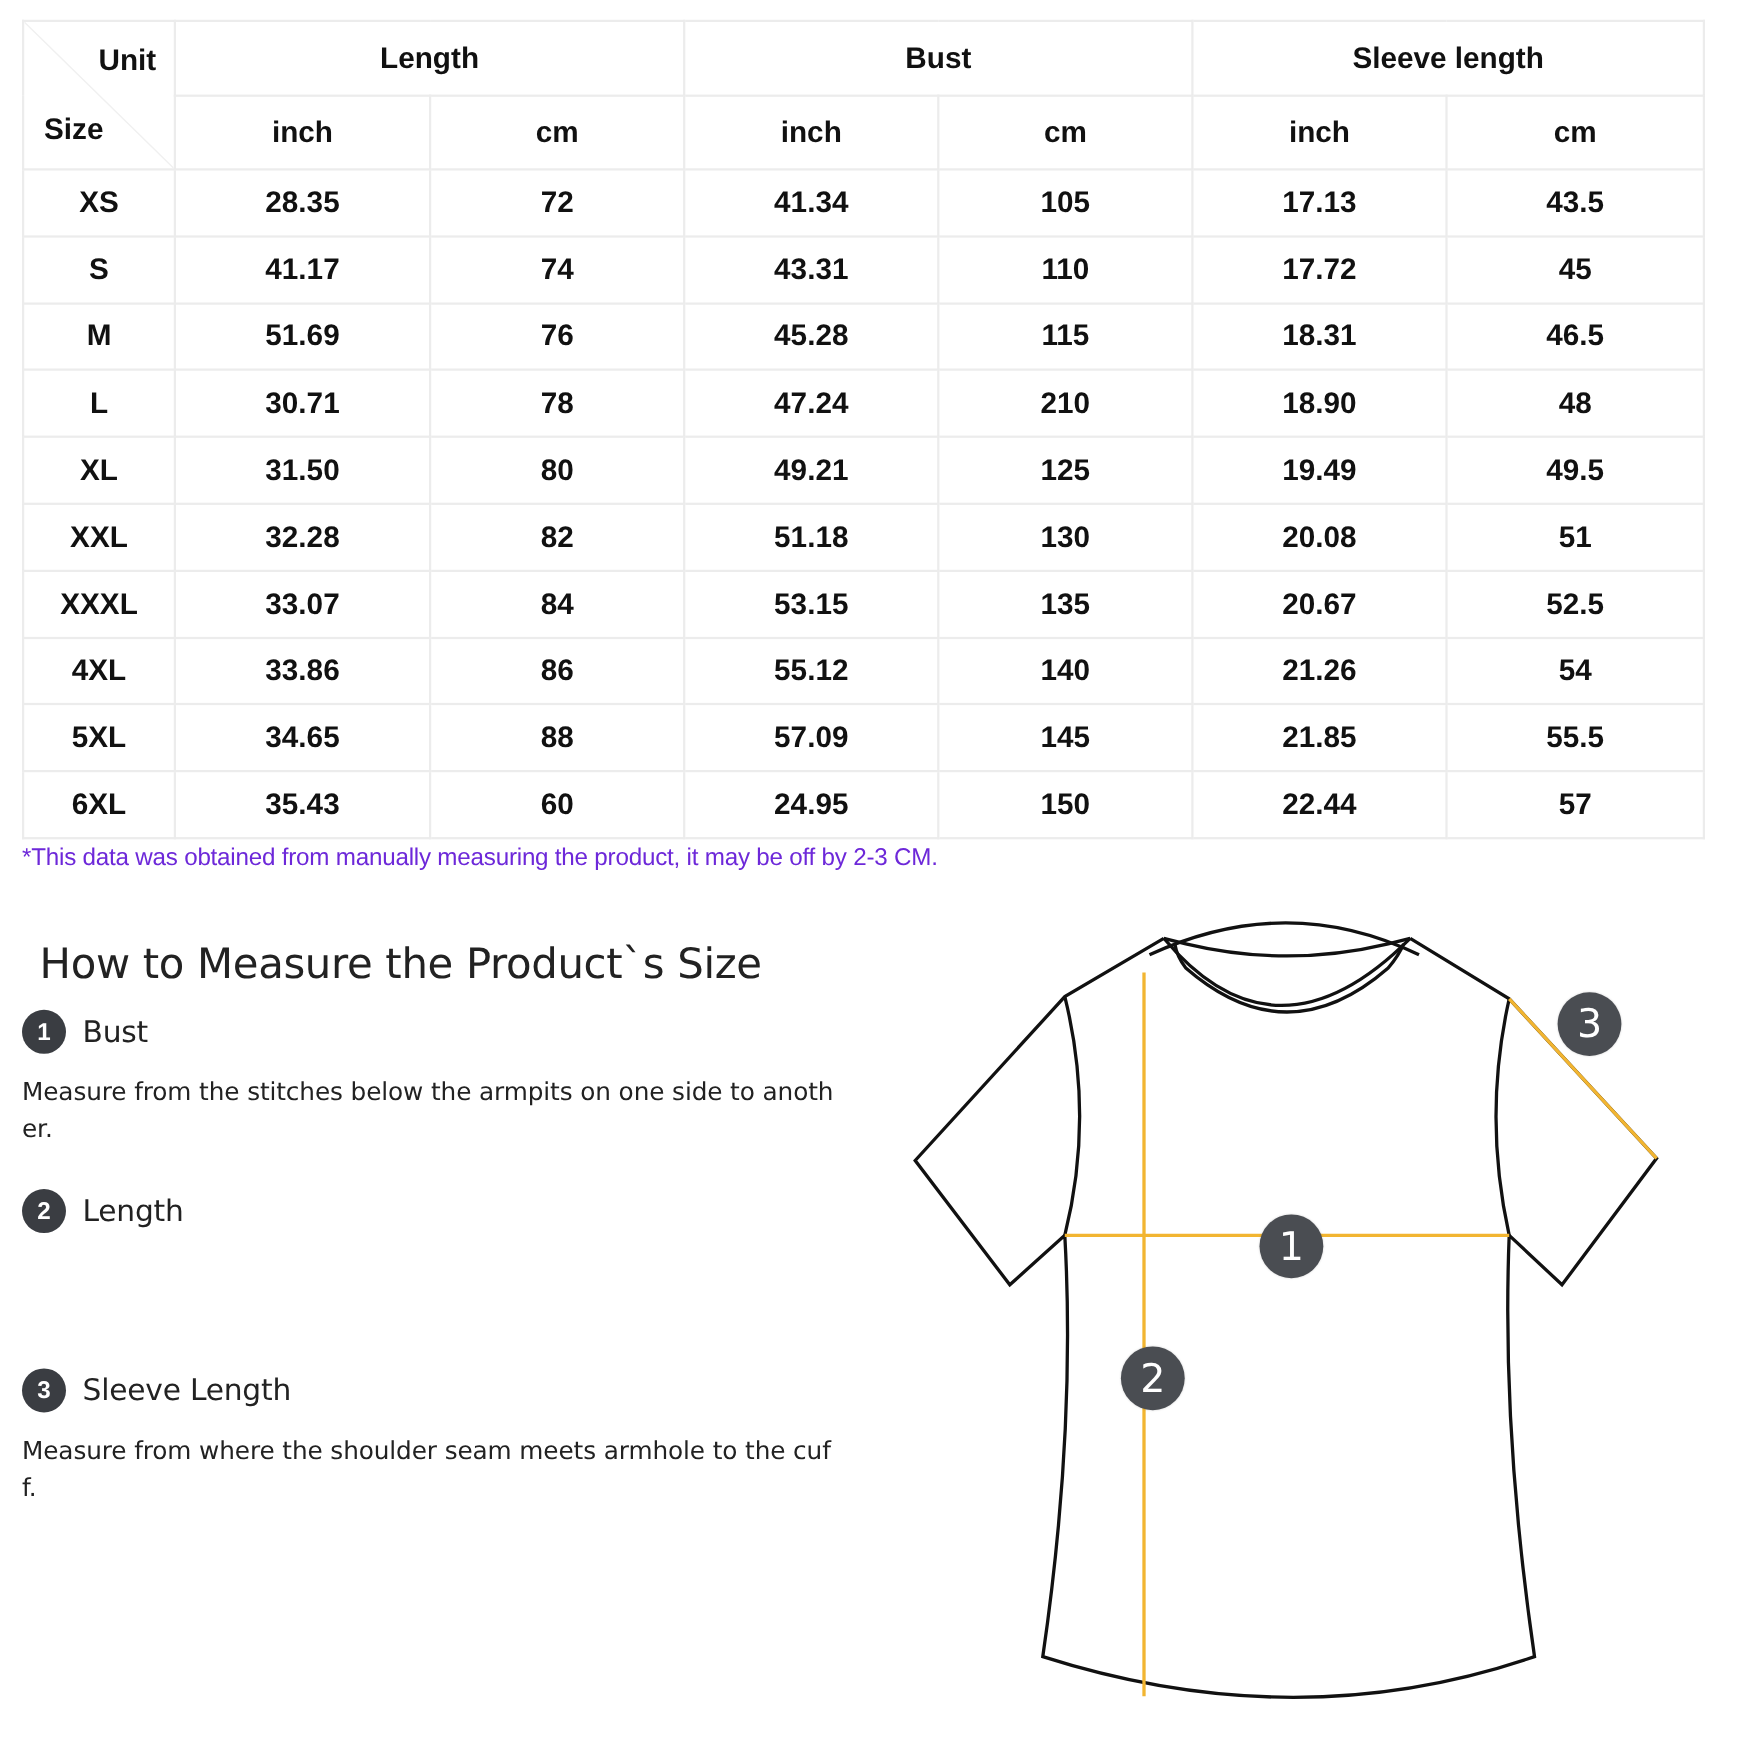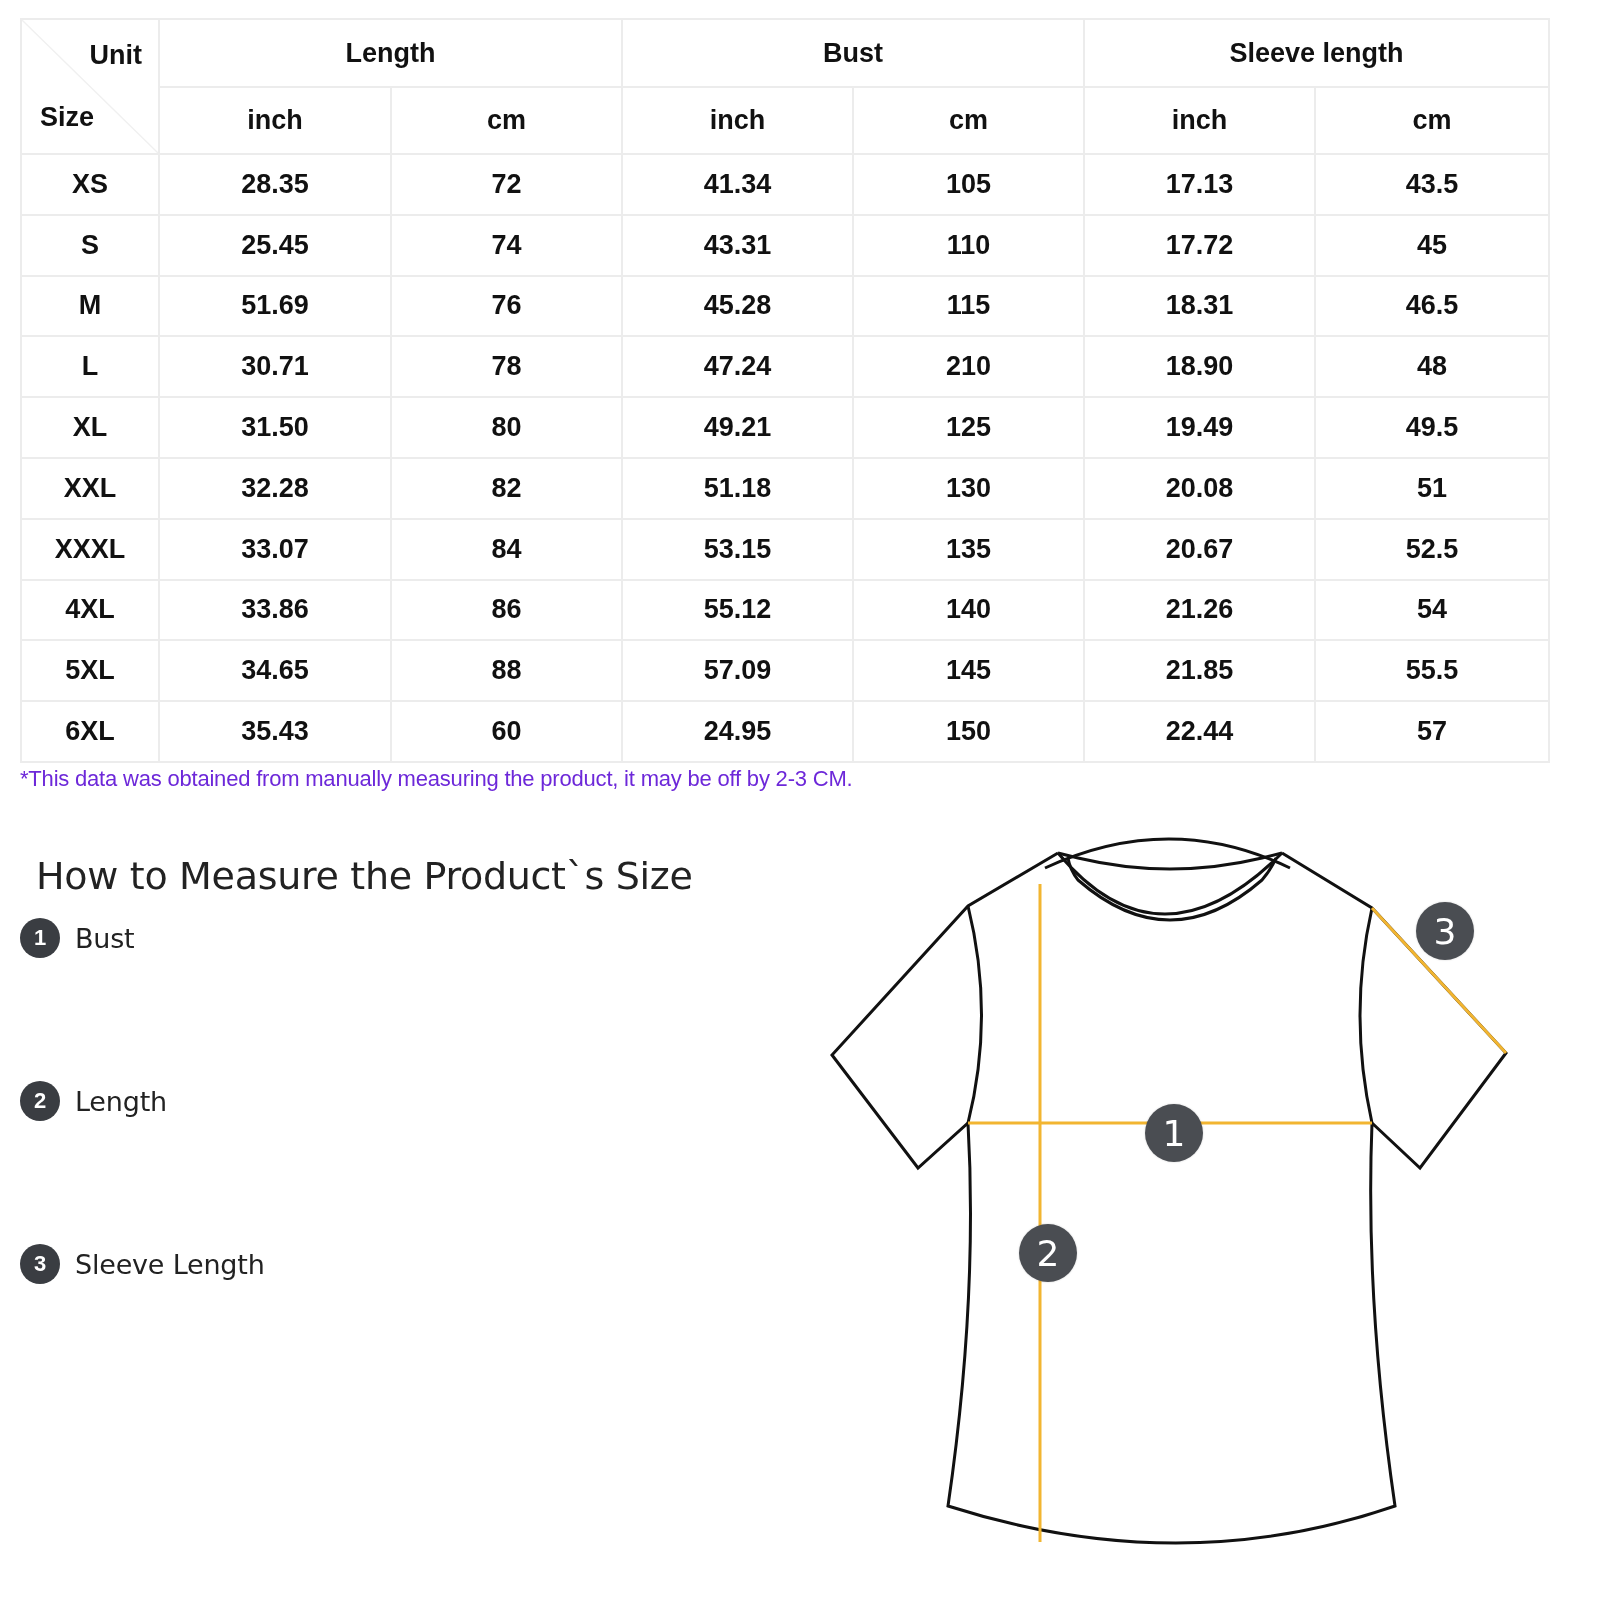--- a/index.html
+++ b/index.html
@@ -83,21 +83,21 @@
         <td>XS</td>
         <td>28.35</td>
         <td>72</td>
         <td>41.34</td>
         <td>105</td>
         <td>17.13</td>
         <td>43.5</td>
       </tr>
       <tr>
         <td>S</td>
-        <td>25.45</td>
+        <td>41.17</td>
         <td>74</td>
         <td>43.31</td>
         <td>110</td>
         <td>17.72</td>
         <td>45</td>
       </tr>
       <tr>
         <td>M</td>
         <td>51.69</td>
         <td>76</td>
@@ -175,34 +175,36 @@
 <div class="note">*This data was obtained from manually measuring the product, it may be off by 2-3 CM.</div>
 
 <div class="guide">
   <h2 class="guide-title">How to Measure the Product`s Size</h2>
 
   <div class="step" style="top:80px">
     <div class="step-head">
       <span class="badge">1</span>
       <span class="step-label">Bust</span>
     </div>
+    <div class="step-desc">Measure from the stitches below the armpits on one side to another.</div>
   </div>
 
   <div class="step" style="top:243px">
     <div class="step-head">
       <span class="badge">2</span>
       <span class="step-label">Length</span>
     </div>
   </div>
 
   <div class="step" style="top:406px">
     <div class="step-head">
       <span class="badge">3</span>
       <span class="step-label">Sleeve Length</span>
     </div>
+    <div class="step-desc">Measure from where the shoulder seam meets armhole to the cuff.</div>
   </div>
 </div>
 
 <svg class="shirt" viewBox="0 0 1600 1600">
   <g fill="none" stroke="#111" stroke-width="3" stroke-linejoin="miter">
 
     <path d="M1058 853 L968 906 L832 1055 L918 1168 L968 1123
              Q978 1300 948 1506 Q1180 1580 1395 1506 Q1365 1300 1372 1123
              L1420 1168 L1506 1053 L1372 908 L1282 853"></path>
 

